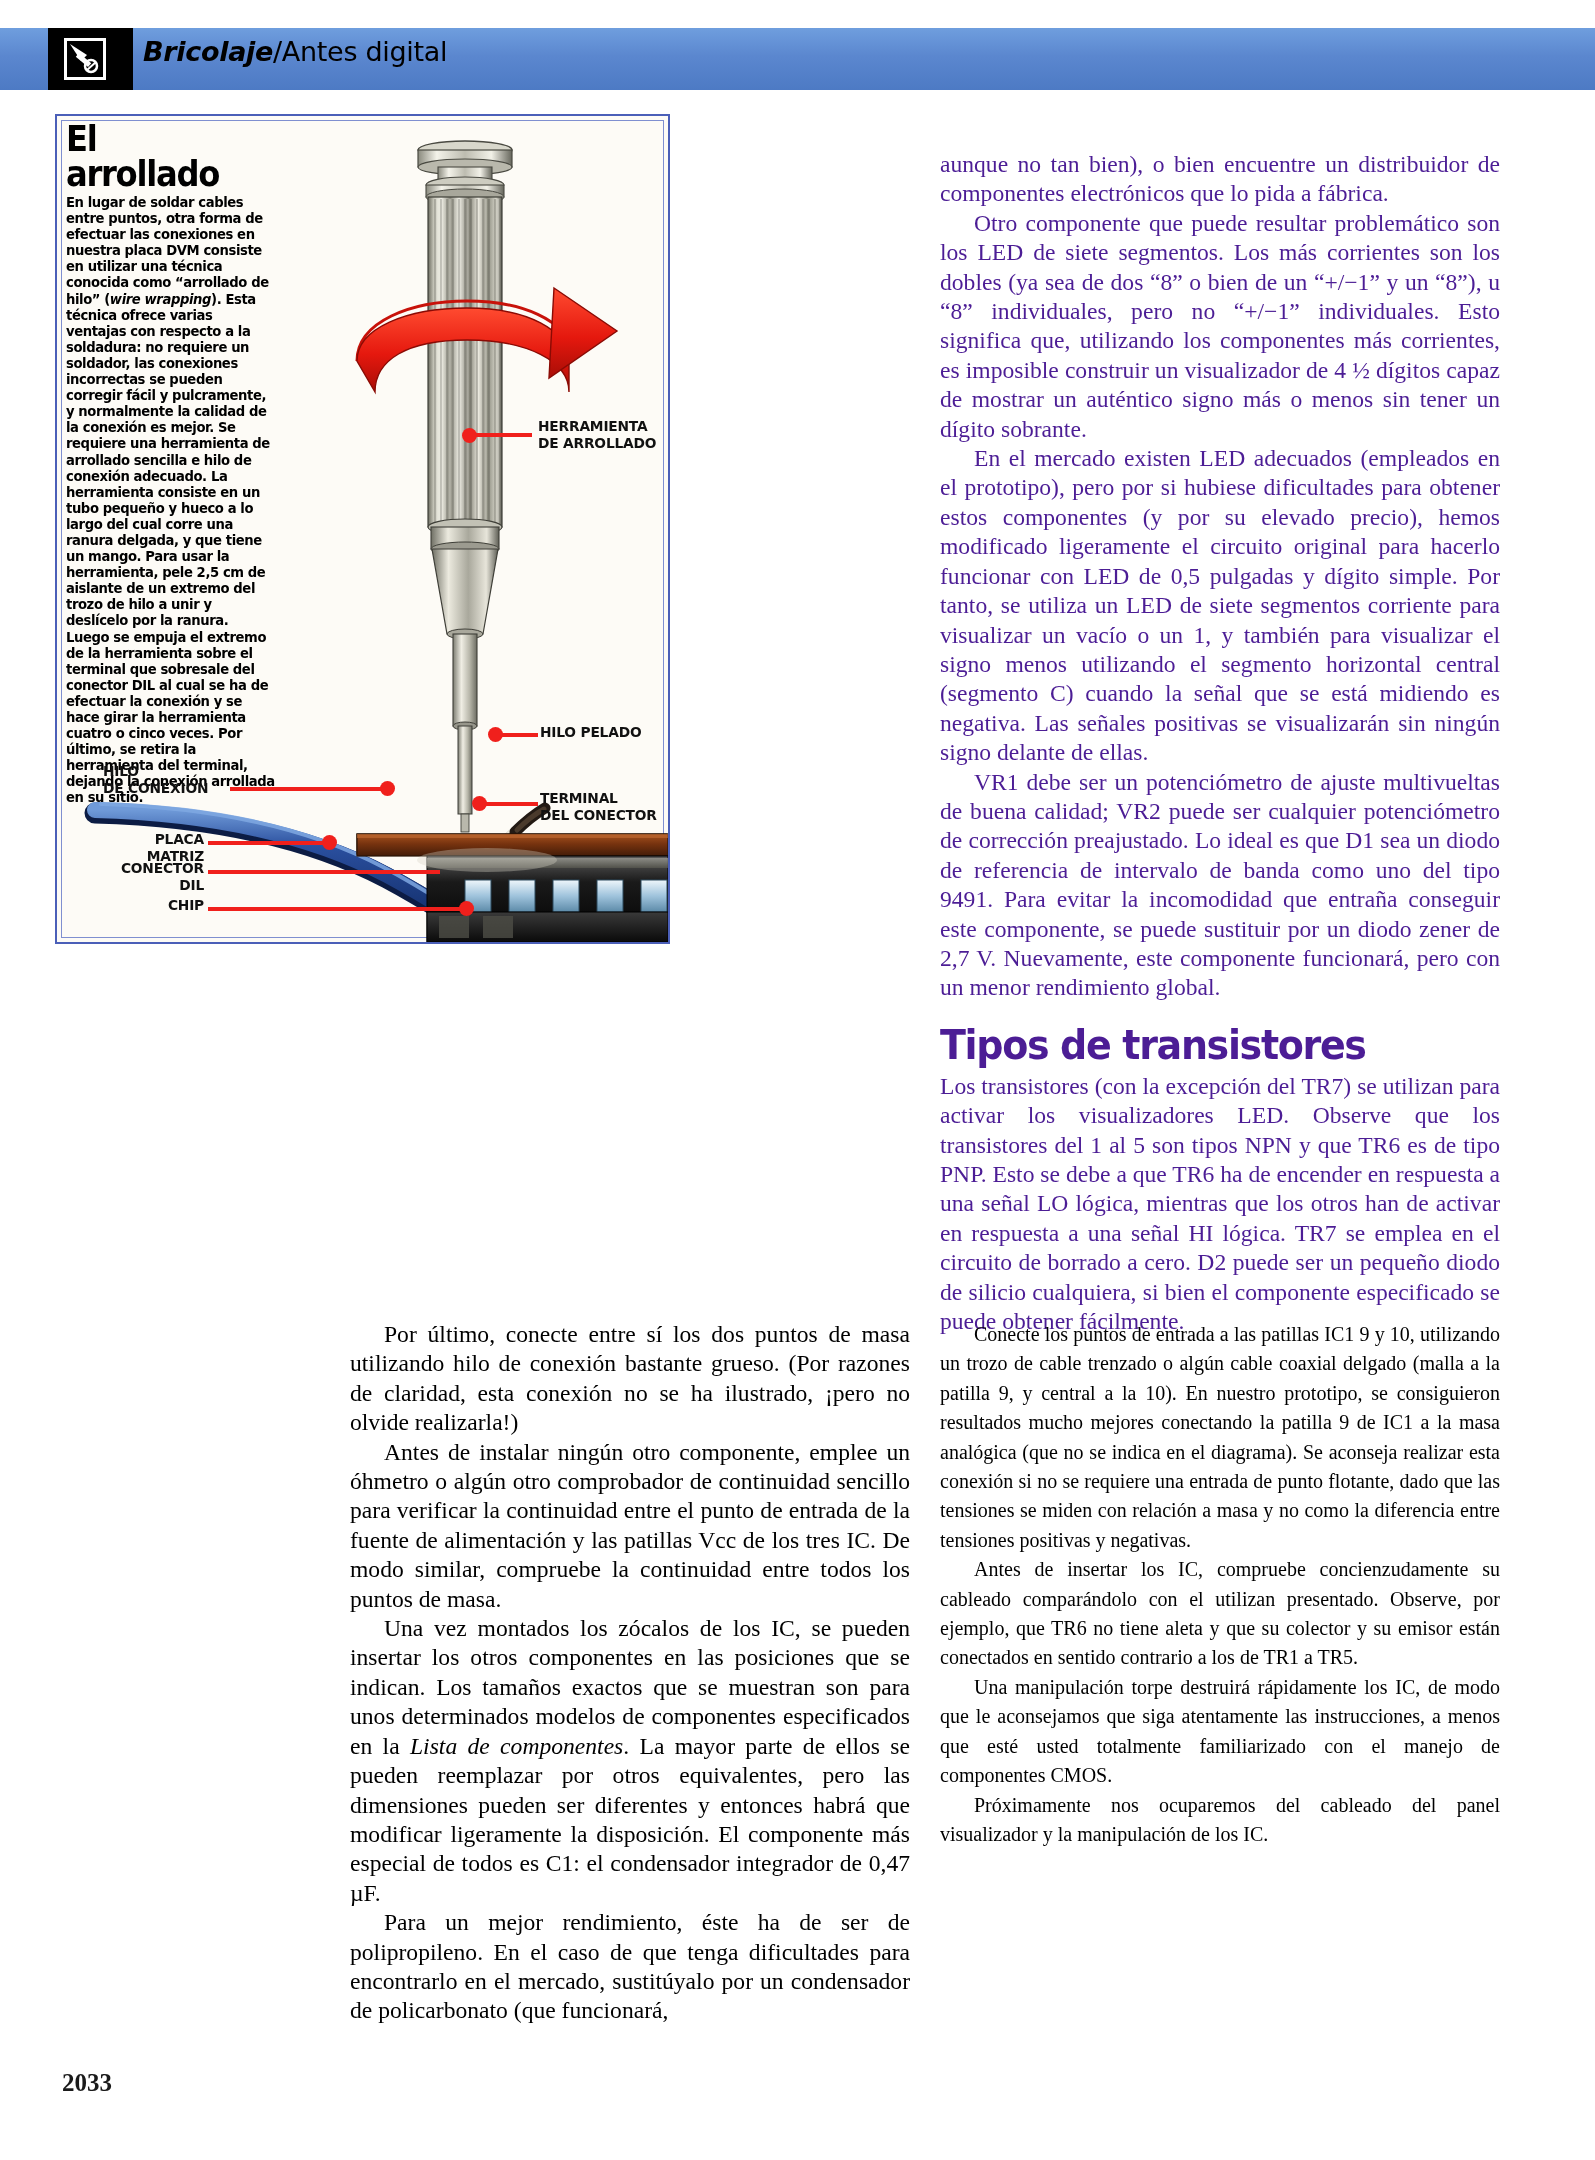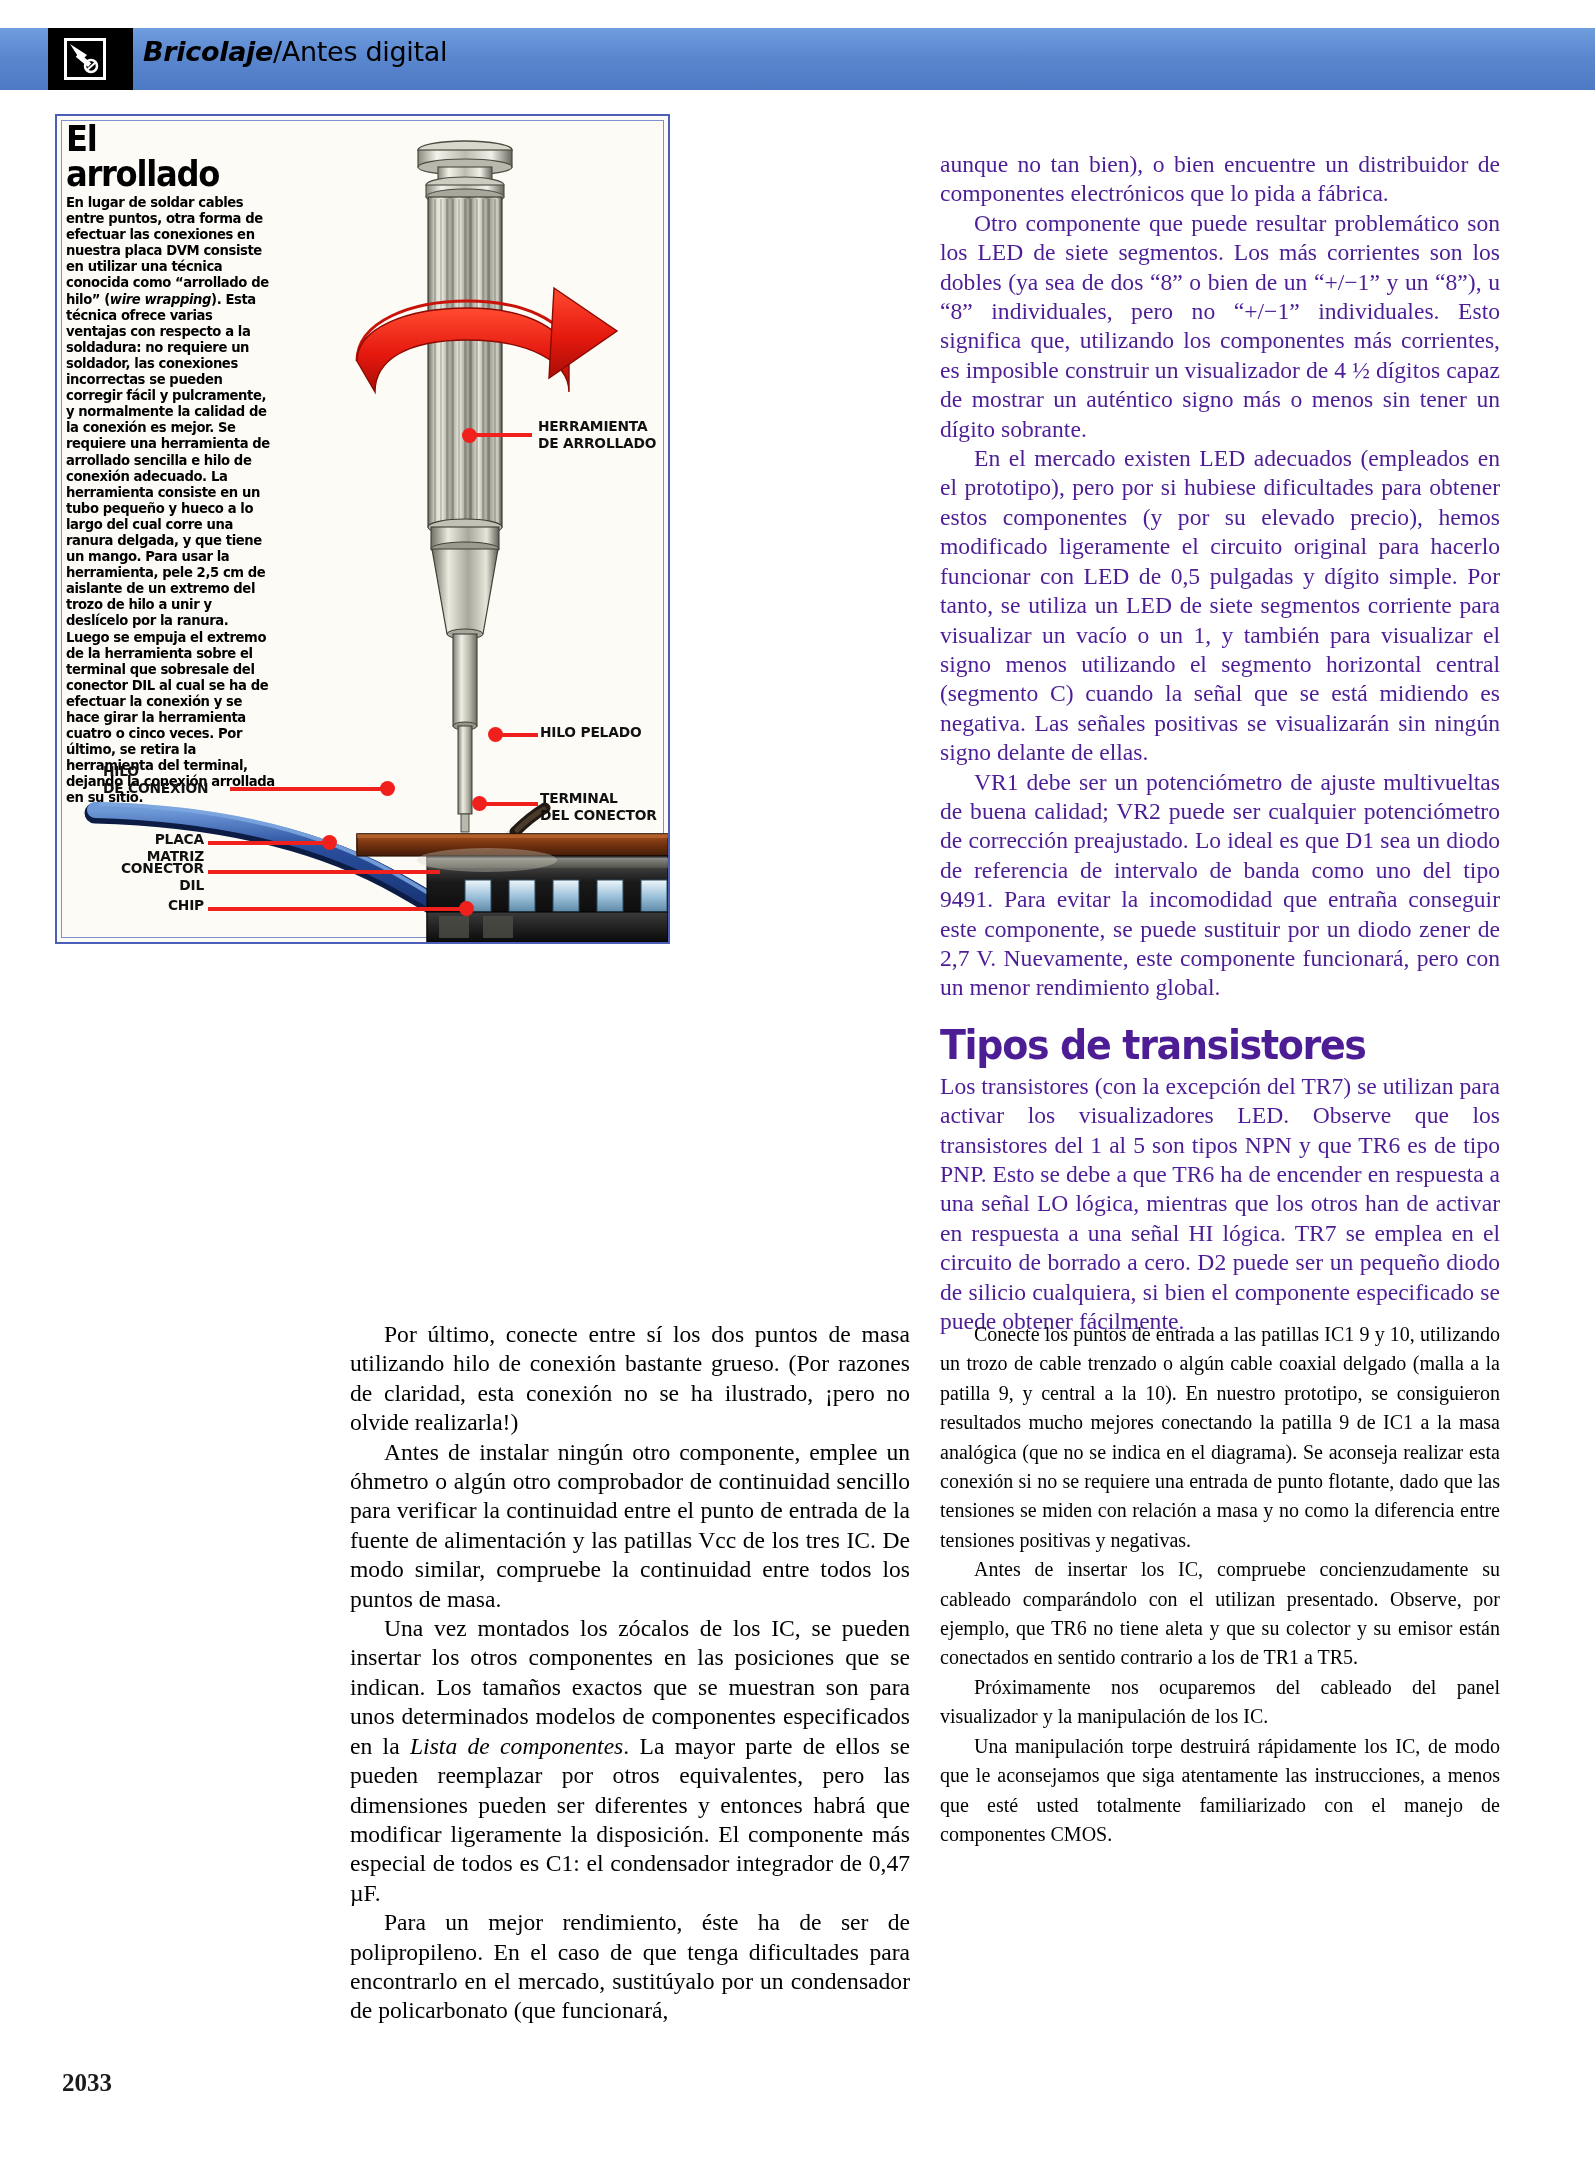--- a/index.html
+++ b/index.html
@@ -396,17 +396,17 @@
 <div id="col-bl">
   <p>Por último, conecte entre sí los dos puntos de masa utilizando hilo de conexión bastante grueso. (Por razones de claridad, esta conexión no se ha ilustrado, ¡pero no olvide realizarla!)</p>
   <p>Antes de instalar ningún otro componente, emplee un óhmetro o algún otro comprobador de continuidad sencillo para verificar la continuidad entre el punto de entrada de la fuente de alimentación y las patillas Vcc de los tres IC. De modo similar, compruebe la continuidad entre todos los puntos de masa.</p>
   <p><span>Una vez montados los zócalos de los IC, se pueden insertar los otros componentes en las posiciones que se indican. Los tamaños exactos que se muestran son para unos determinados modelos de componentes especificados en la </span><i class="it">Lista de componentes</i><span>. La mayor parte de ellos se pueden reemplazar por otros equivalentes, pero las dimensiones pueden ser diferentes y entonces habrá que modificar ligeramente la disposición. El componente más especial de todos es C1: el condensador integrador de 0,47 µF.</span></p>
   <p>Para un mejor rendimiento, éste ha de ser de polipropileno. En el caso de que tenga dificultades para encontrarlo en el mercado, sustitúyalo por un condensador de policarbonato (que funcionará,</p>
 </div>
 
 <div id="col-br">
   <p>Conecte los puntos de entrada a las patillas IC1 9 y 10, utilizando un trozo de cable trenzado o algún cable coaxial delgado (malla a la patilla 9, y central a la 10). En nuestro prototipo, se consiguieron resultados mucho mejores conectando la patilla 9 de IC1 a la masa analógica (que no se indica en el diagrama). Se aconseja realizar esta conexión si no se requiere una entrada de punto flotante, dado que las tensiones se miden con relación a masa y no como la diferencia entre tensiones positivas y negativas.</p>
   <p>Antes de insertar los IC, compruebe concienzudamente su cableado comparándolo con el utilizan presentado. Observe, por ejemplo, que TR6 no tiene aleta y que su colector y su emisor están conectados en sentido contrario a los de TR1 a TR5.</p>
+  <p>Una manipulación torpe destruirá rápidamente los IC, de modo que le aconsejamos que siga atentamente las instrucciones, a menos que esté usted totalmente familiarizado con el manejo de componentes CMOS.</p>
   <p>Próximamente nos ocuparemos del cableado del panel visualizador y la manipulación de los IC.</p>
-  <p>Una manipulación torpe destruirá rápidamente los IC, de modo que le aconsejamos que siga atentamente las instrucciones, a menos que esté usted totalmente familiarizado con el manejo de componentes CMOS.</p>
 </div>
 
 <div id="page-number">2033</div>
 
 </body></html>

